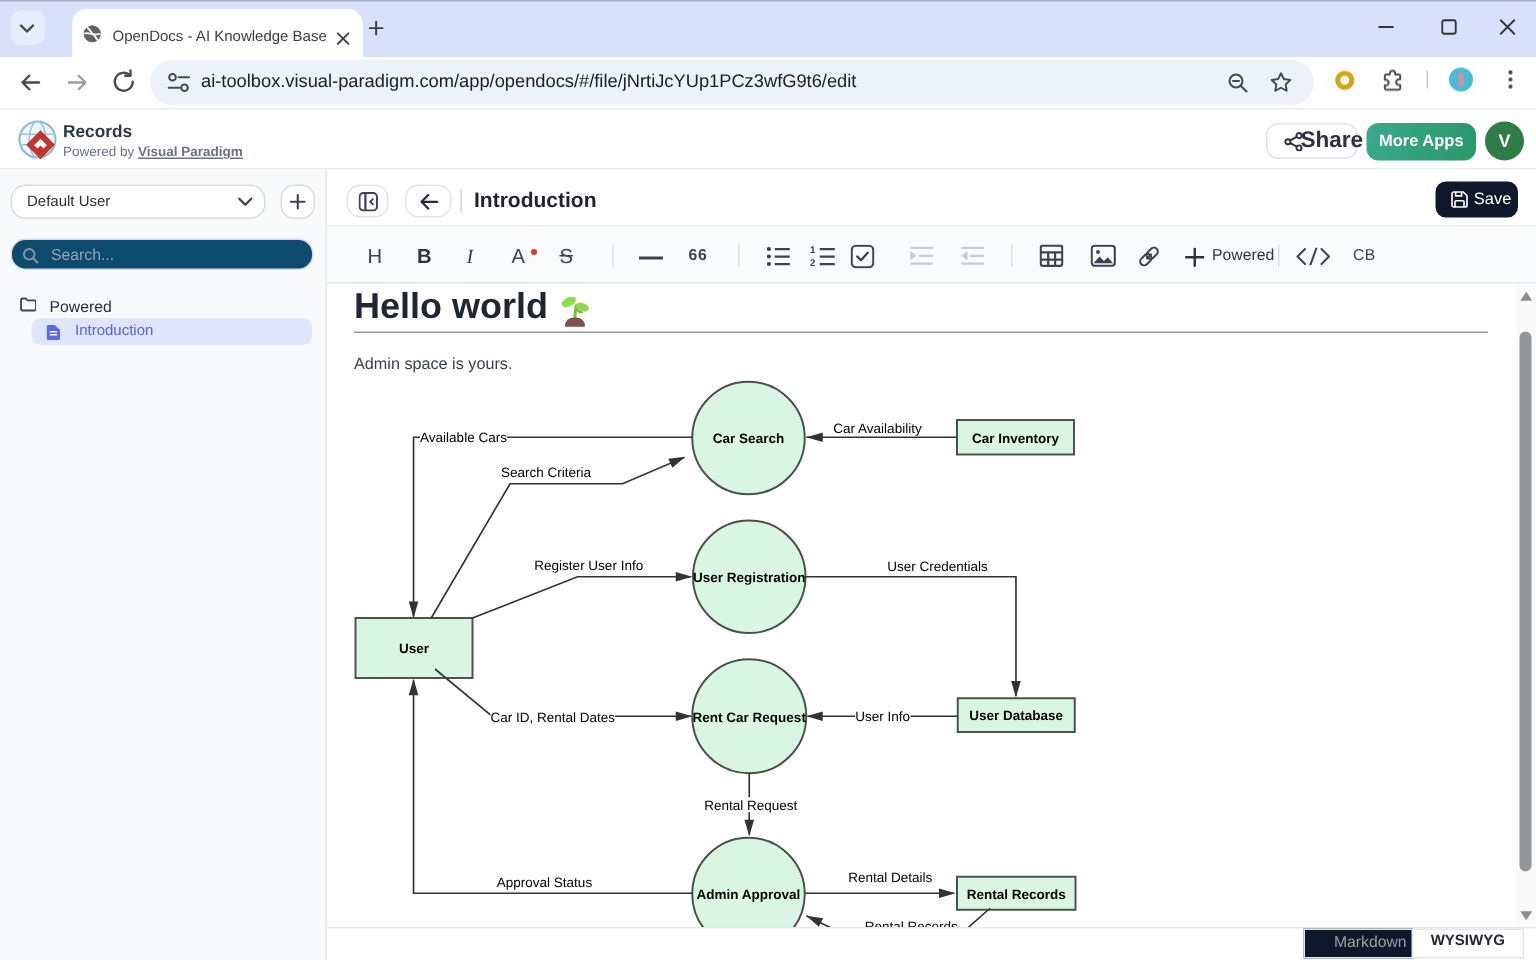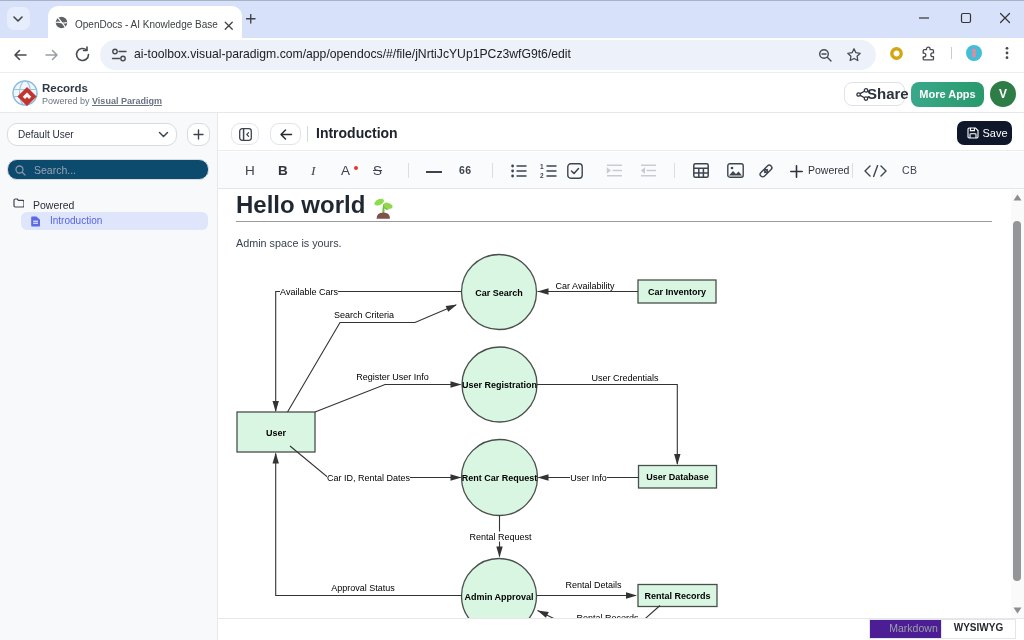--- a/index.html
+++ b/index.html
@@ -53,21 +53,21 @@
 
 #content { position:absolute; left:0; top:77px; width:806px; height:428px; background:#fff; }
 #h1 { position:absolute; left:18px; top:1px; font-size:24px; font-weight:bold; color:#1f2732; }
 #hr1 { position:absolute; left:18px; top:30.5px; width:756px; height:1px; background:#9b9b9b; }
 #para { position:absolute; left:18px; top:47px; font-size:10.8px; color:#374151; }
 
 #scroll { position:absolute; left:793px; top:0; width:13px; height:428px; background:#fafafa; }
 #thumb { position:absolute; left:1.5px; top:31px; width:8px; height:360px; background:#939598; border-radius:4px; }
 
 #bottombar { position:absolute; left:0; top:505px; width:806px; height:22px; background:#fff; border-top:1px solid #e6e7eb; }
-#mdbtn { position:absolute; left:651px; top:0px; width:73px; height:20px; background:#4c1d95; border:1px solid #e4e5e9; color:#9aa0a6; font-size:10.5px; text-align:center; line-height:16.5px;padding-left:16px; }
+#mdbtn { position:absolute; left:651px; top:0px; width:73px; height:20px; background:#0f172a; border:1px solid #e4e5e9; color:#9aa0a6; font-size:10.5px; text-align:center; line-height:16.5px;padding-left:16px; }
 #wysbtn { position:absolute; left:724px; top:0px; width:74px; height:20px; background:#fff; border:1px solid #e4e5e9; border-left:none; color:#25282e; font-size:10px; font-weight:bold; text-align:center; line-height:16.5px; }
 
 #diagram { position:absolute; left:0; top:0; }
 </style>
 </head>
 <body>
 
 <div id="tabstrip">
   <div id="tabsearch">
       <svg width="12" height="12" viewBox="0 0 12 12">

